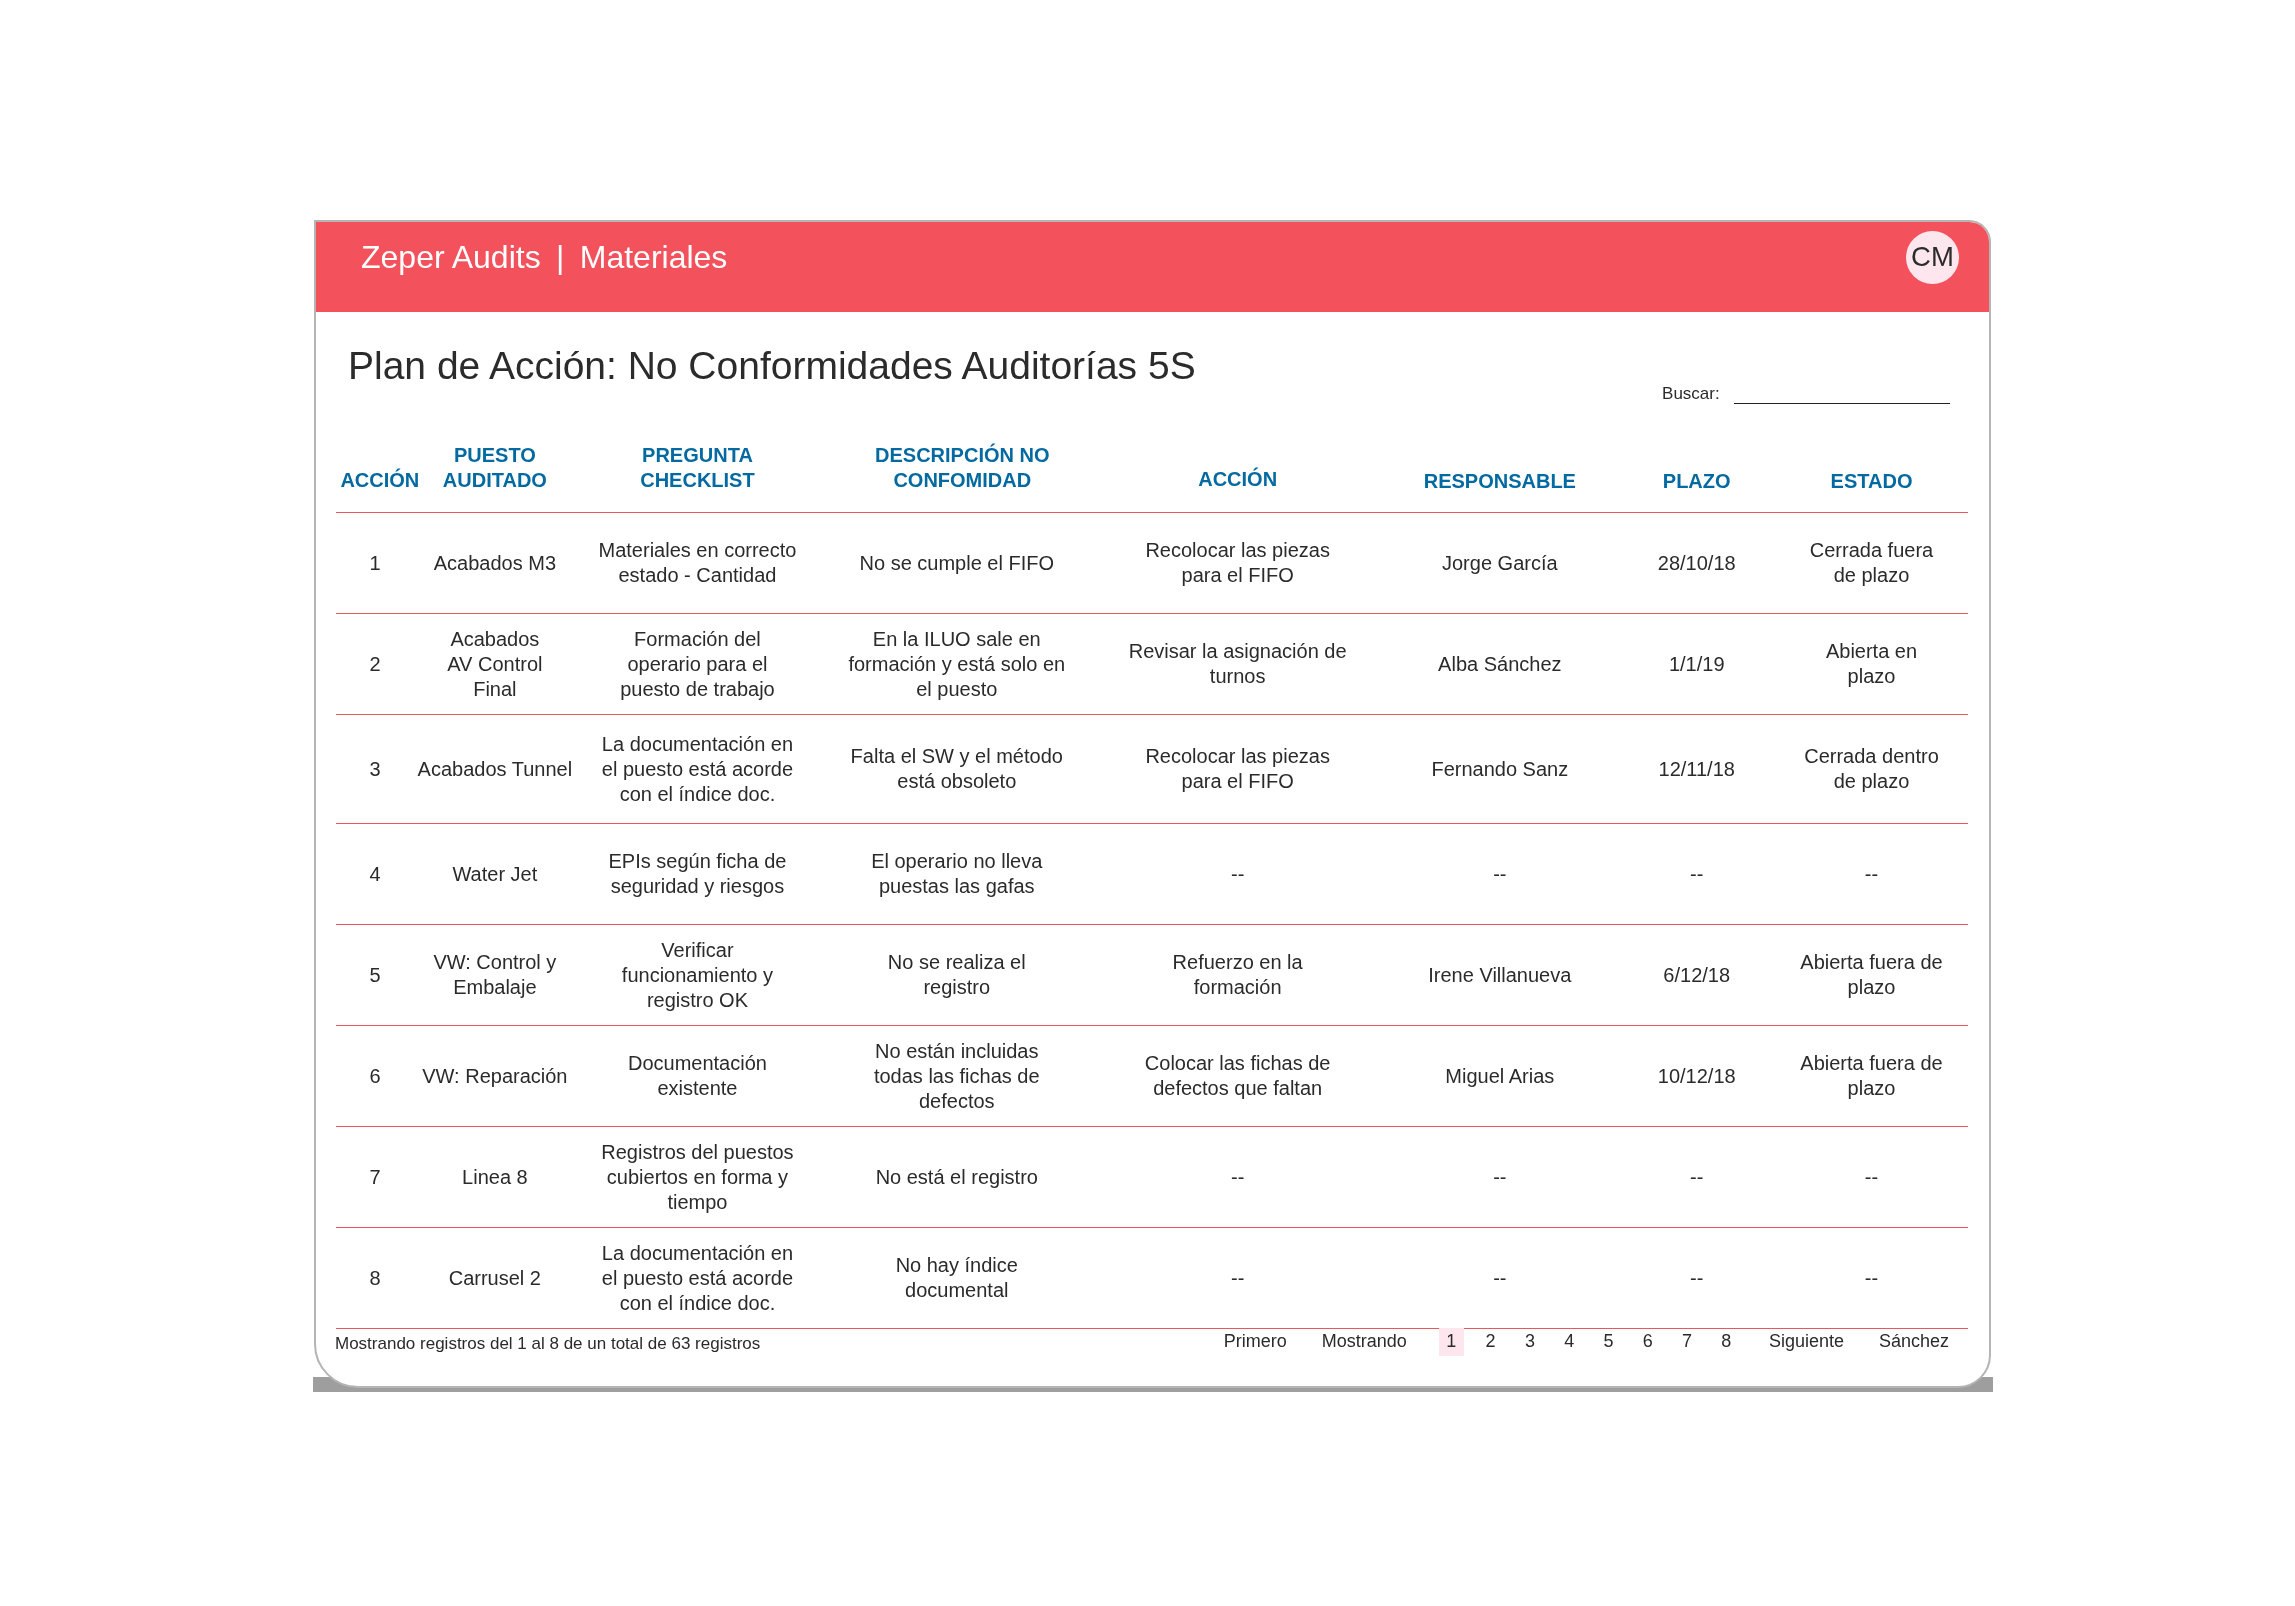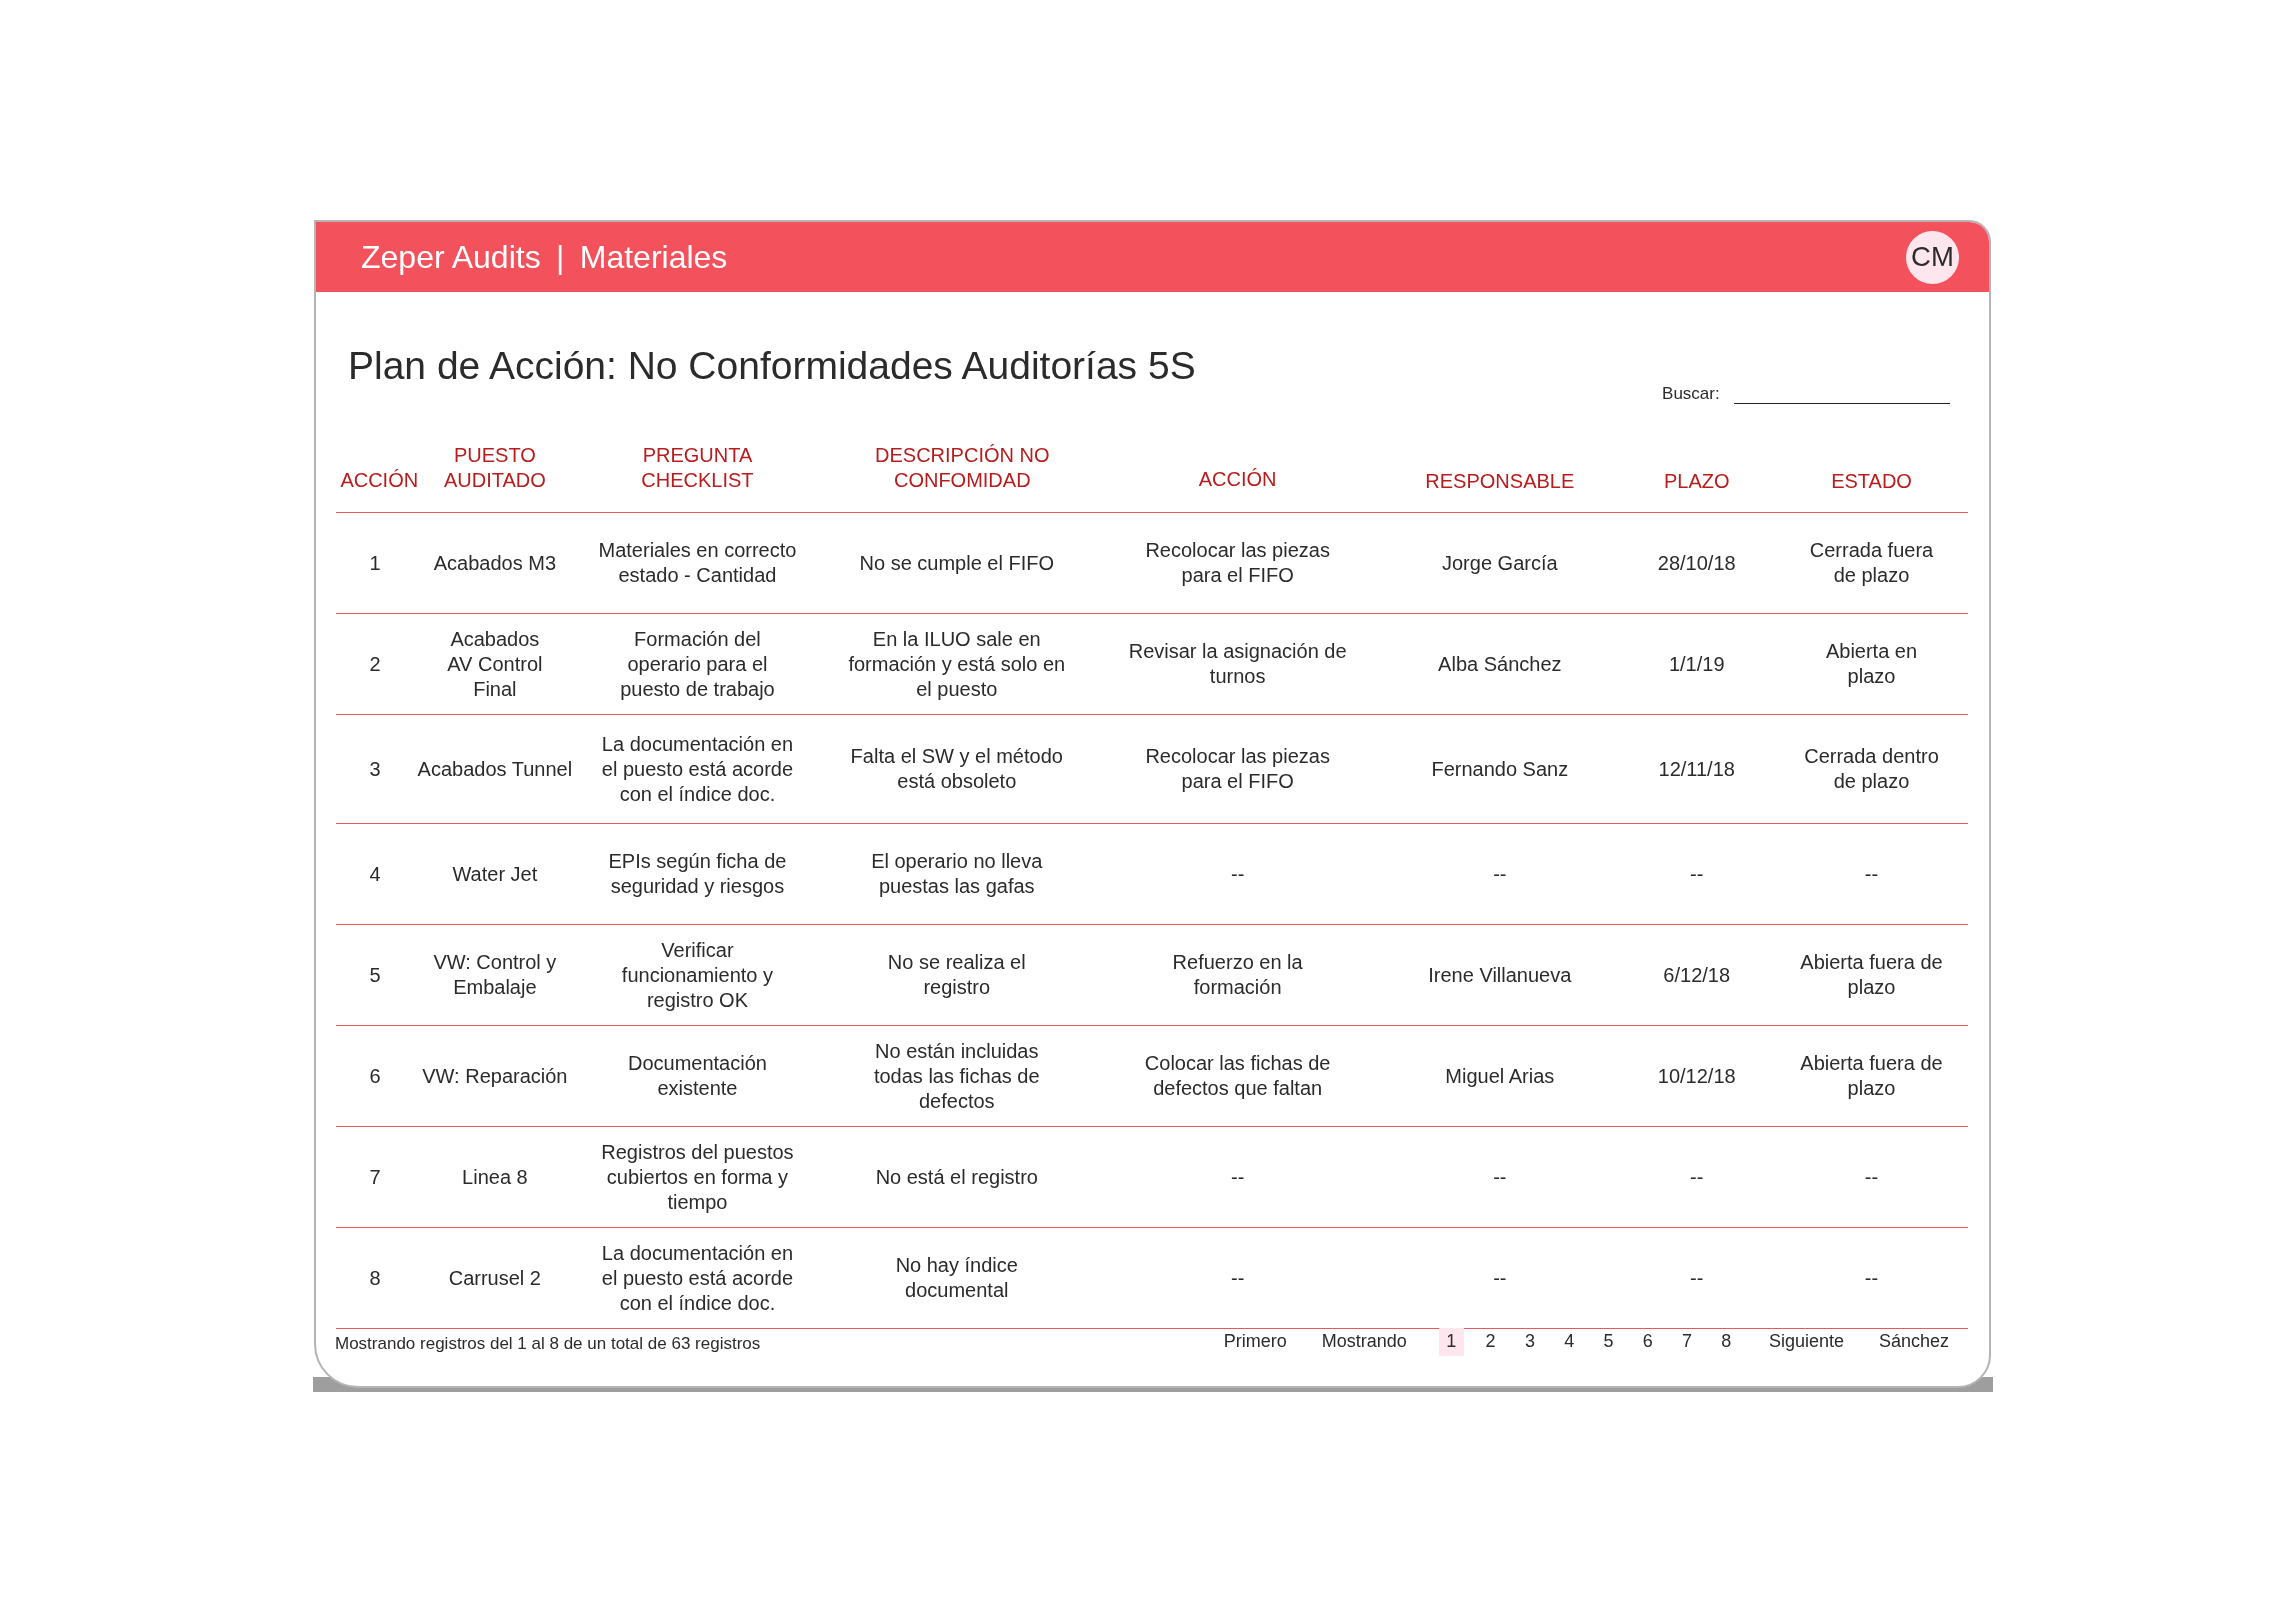--- a/index.html
+++ b/index.html
@@ -17,21 +17,21 @@
     position: absolute; left: 314px; top: 220px; width: 1677px; height: 1168px;
     background: #ffffff;
     border: 2.2px solid #b5b5b5;
     border-top-right-radius: 22px;
     border-bottom-left-radius: 44px;
     border-bottom-right-radius: 33px;
     box-sizing: border-box;
     overflow: hidden;
   }
   .topbar {
-    position: absolute; left: 0; top: 0; right: 0; height: 70px;
+    position: absolute; left: 0; top: 0; right: 0; height: 90px;
     background: #F3515B;
   }
   .brand {
     position: absolute; left: 45px; top: 15.4px; height: 41px;
     display: flex; align-items: center;
     color: #ffffff; font-size: 32px; font-weight: 400; letter-spacing: 0px;
   }
   .brand .sep { margin: 0 15.4px; font-weight: 300; }
   .avatar {
     position: absolute; right: 30px; top: 8.8px;
@@ -52,21 +52,21 @@
   .search input {
     width: 212px; height: 19px; border: none; border-bottom: 1.7px solid #222;
     outline: none; background: transparent; font-size: 16.5px;
     font-family: "Liberation Sans", sans-serif;
   }
   table.grid {
     position: absolute; left: 20px; top: 190px; width: 1632px;
     border-collapse: collapse; table-layout: fixed;
   }
   table.grid th {
-    font-size: 20px; font-weight: 400; color: #b91c1c;
+    font-size: 20px; font-weight: 700; color: #0369a1;
     text-align: center; vertical-align: bottom;
     padding: 0 4.4px 19px 4.4px; height: 80px; line-height: 25px;
     border-bottom: 1.7px solid #E8595F;
   }
   table.grid td {
     font-size: 20px; color: #2b2b2b; text-align: center; vertical-align: middle;
     height: 100px; padding: 0 7.7px; line-height: 25px;
     border-bottom: 1.7px solid #E8595F;
   }
   .footer-info {

